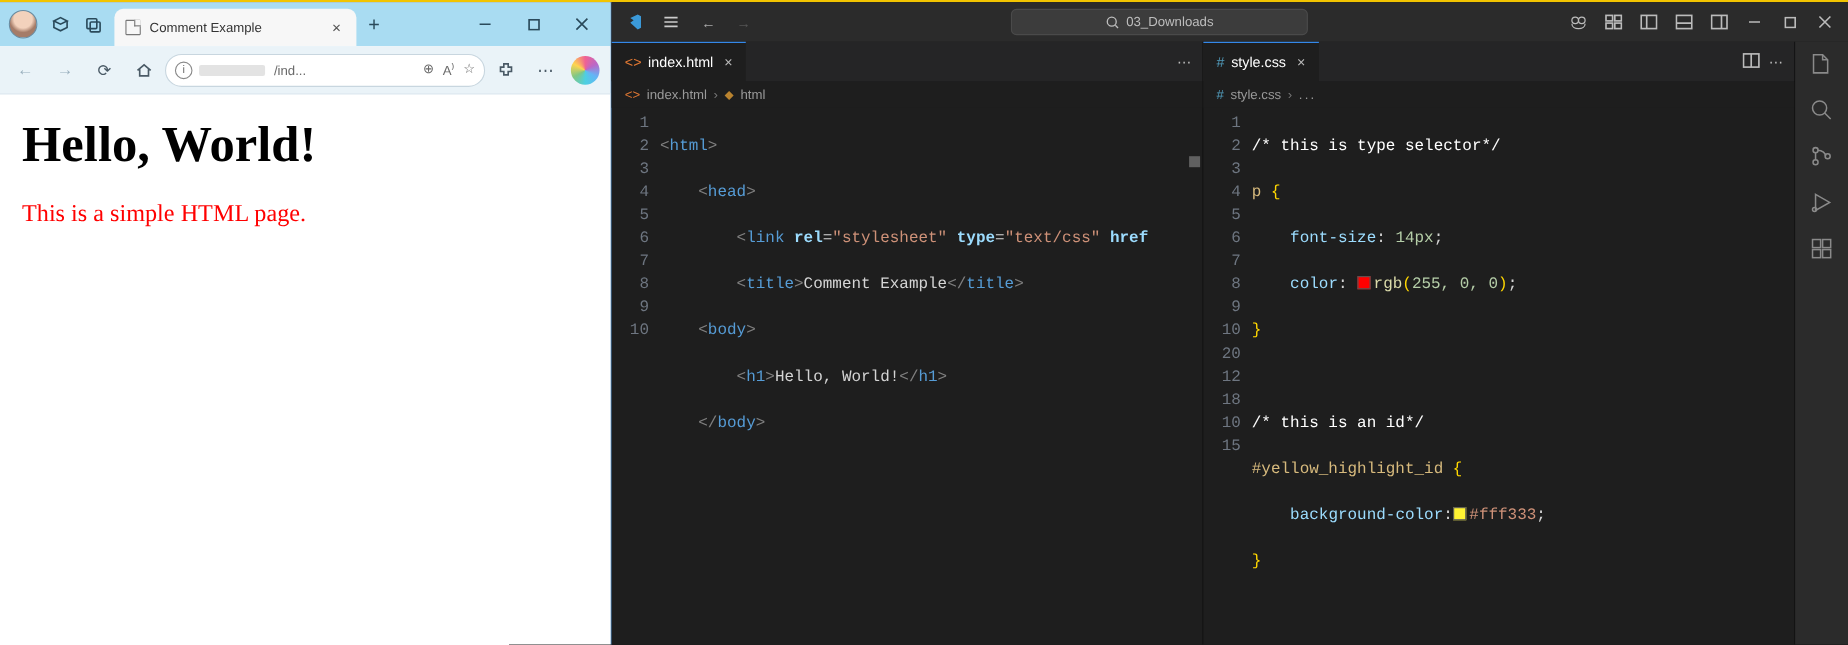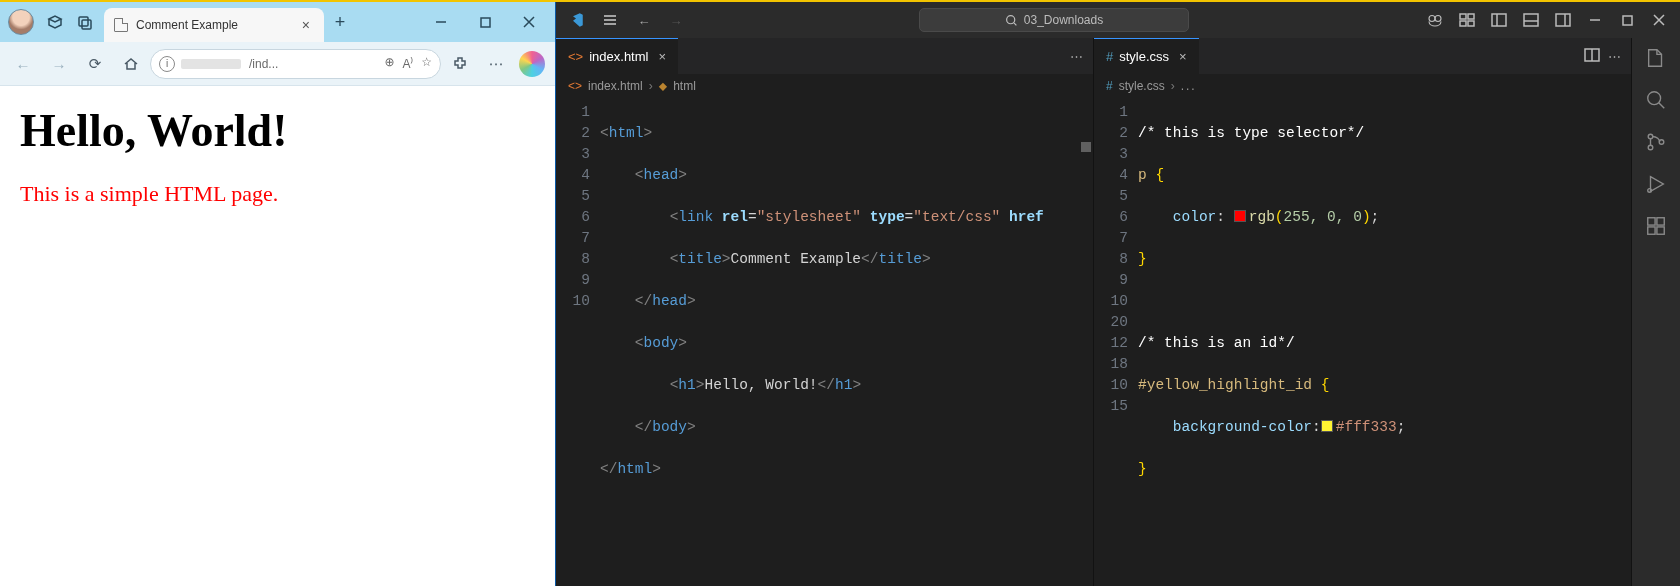--- a/index.html
+++ b/index.html
@@ -311,25 +311,23 @@
               <div>7</div>
               <div>8</div>
               <div>9</div>
               <div>10</div>
           </div>
           <div class="src">
 <div><span class="pun">&lt;</span><span class="tagn">html</span><span class="pun">&gt;</span></div>
 <div><span>    </span><span class="pun">&lt;</span><span class="tagn">head</span><span class="pun">&gt;</span></div>
 <div><span>        </span><span class="pun">&lt;</span><span class="tagn">link</span><span> </span><span class="attr">rel</span><span class="txt">=</span><span class="str">"stylesheet"</span><span> </span><span class="attr">type</span><span class="txt">=</span><span class="str">"text/css"</span><span> </span><span class="attr">href</span></div>
 <div><span>        </span><span class="pun">&lt;</span><span class="tagn">title</span><span class="pun">&gt;</span><span class="txt">Comment Example</span><span class="pun">&lt;/</span><span class="tagn">title</span><span class="pun">&gt;</span></div>
-<div><span>    </span><span class="pun">&lt;/</span><span class="tagn">head</span><span class="pun">&gt;</span></div>
 <div><span>    </span><span class="pun">&lt;</span><span class="tagn">body</span><span class="pun">&gt;</span></div>
 <div><span>        </span><span class="pun">&lt;</span><span class="tagn">h1</span><span class="pun">&gt;</span><span class="txt">Hello, World!</span><span class="pun">&lt;/</span><span class="tagn">h1</span><span class="pun">&gt;</span></div>
 <div><span>    </span><span class="pun">&lt;/</span><span class="tagn">body</span><span class="pun">&gt;</span></div>
-<div><span class="pun">&lt;/</span><span class="tagn">html</span><span class="pun">&gt;</span></div>
           </div>
           <div class="minimap"></div>
         </div>
       </div>
 
       <div class="pane">
         <div class="tabs-row">
           <div class="etab css active">
             <span class="fi">#</span>
             <span>style.css</span>
@@ -363,20 +361,21 @@
               <div>10</div>
               <div>20</div>
               <div>12</div>
               <div>18</div>
               <div>10</div>
               <div>15</div>
           </div>
           <div class="src">
 <div><span class="cmt">/* this is type selector*/</span></div>
 <div><span class="sel">p</span><span> </span><span class="br">{</span></div>
+<div><span>    </span><span class="prop">font-size</span><span class="txt">: </span><span class="num">14px</span><span class="txt">;</span></div>
 <div><span>    </span><span class="prop">color</span><span class="txt">: </span><span class="sw" style="background:#ff0000"></span><span class="func">rgb</span><span class="br">(</span><span class="num">255, 0, 0</span><span class="br">)</span><span class="txt">;</span></div>
 <div><span class="br">}</span></div>
 <div><span> </span></div>
 <div><span class="cmt">/* this is an id*/</span></div>
 <div><span class="sel">#yellow_highlight_id</span><span> </span><span class="br">{</span></div>
 <div><span>    </span><span class="prop">background-color</span><span class="txt">:</span><span class="sw" style="background:#fff333"></span><span class="str">#fff333</span><span class="txt">;</span></div>
 <div><span class="br">}</span></div>
 <div><span> </span></div>
 <div></div>
 

